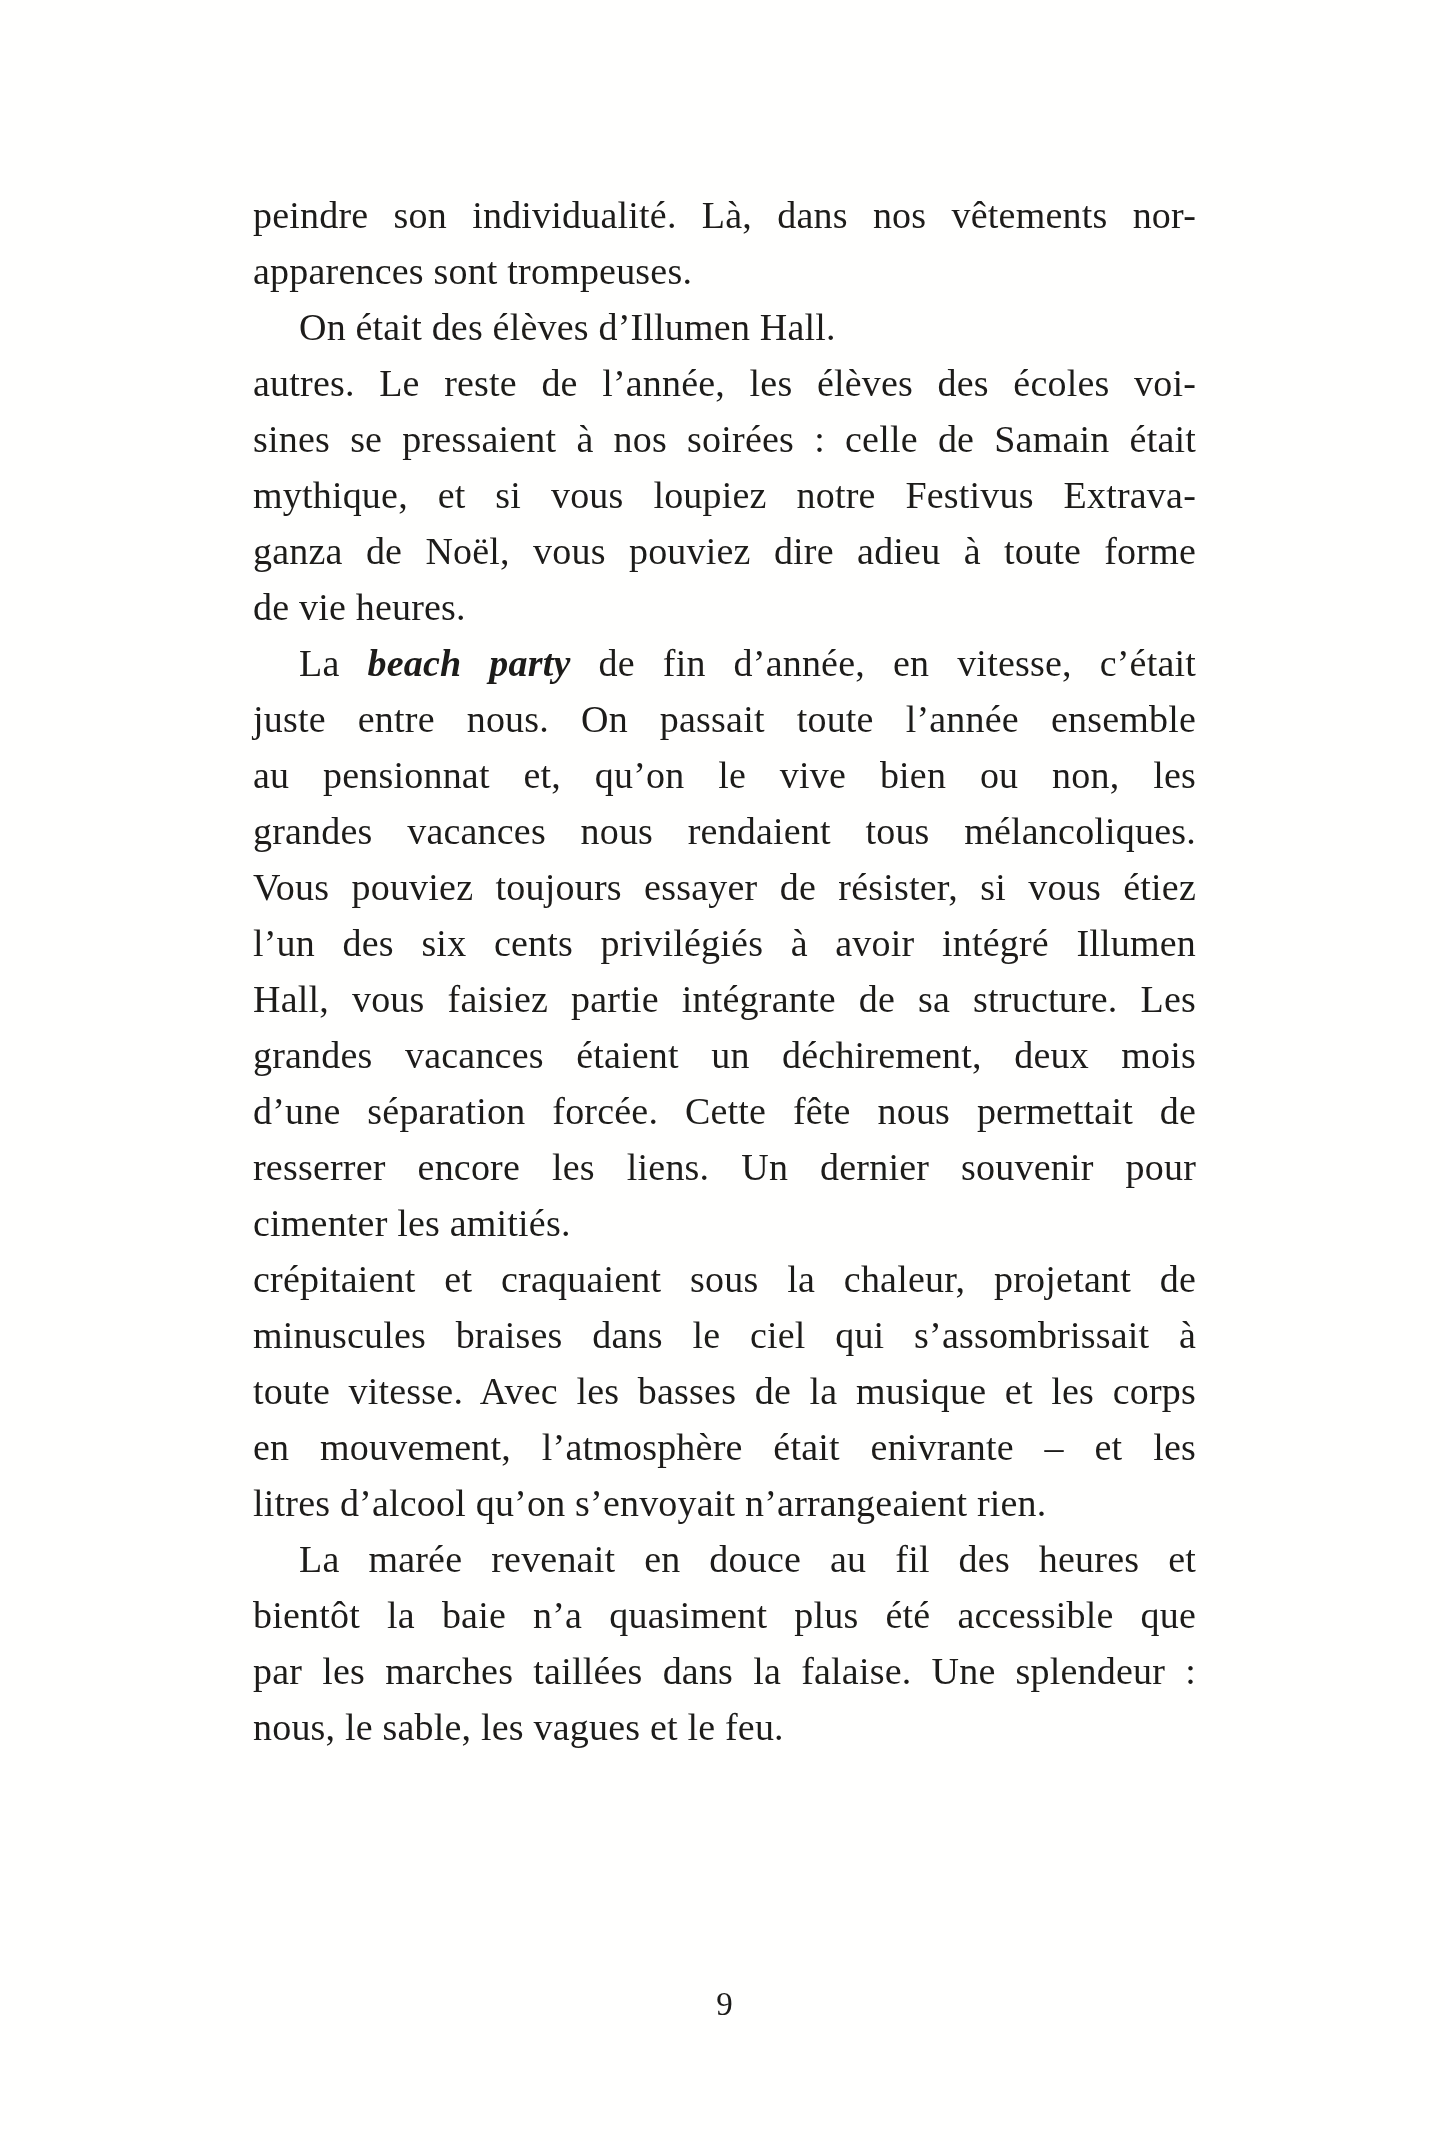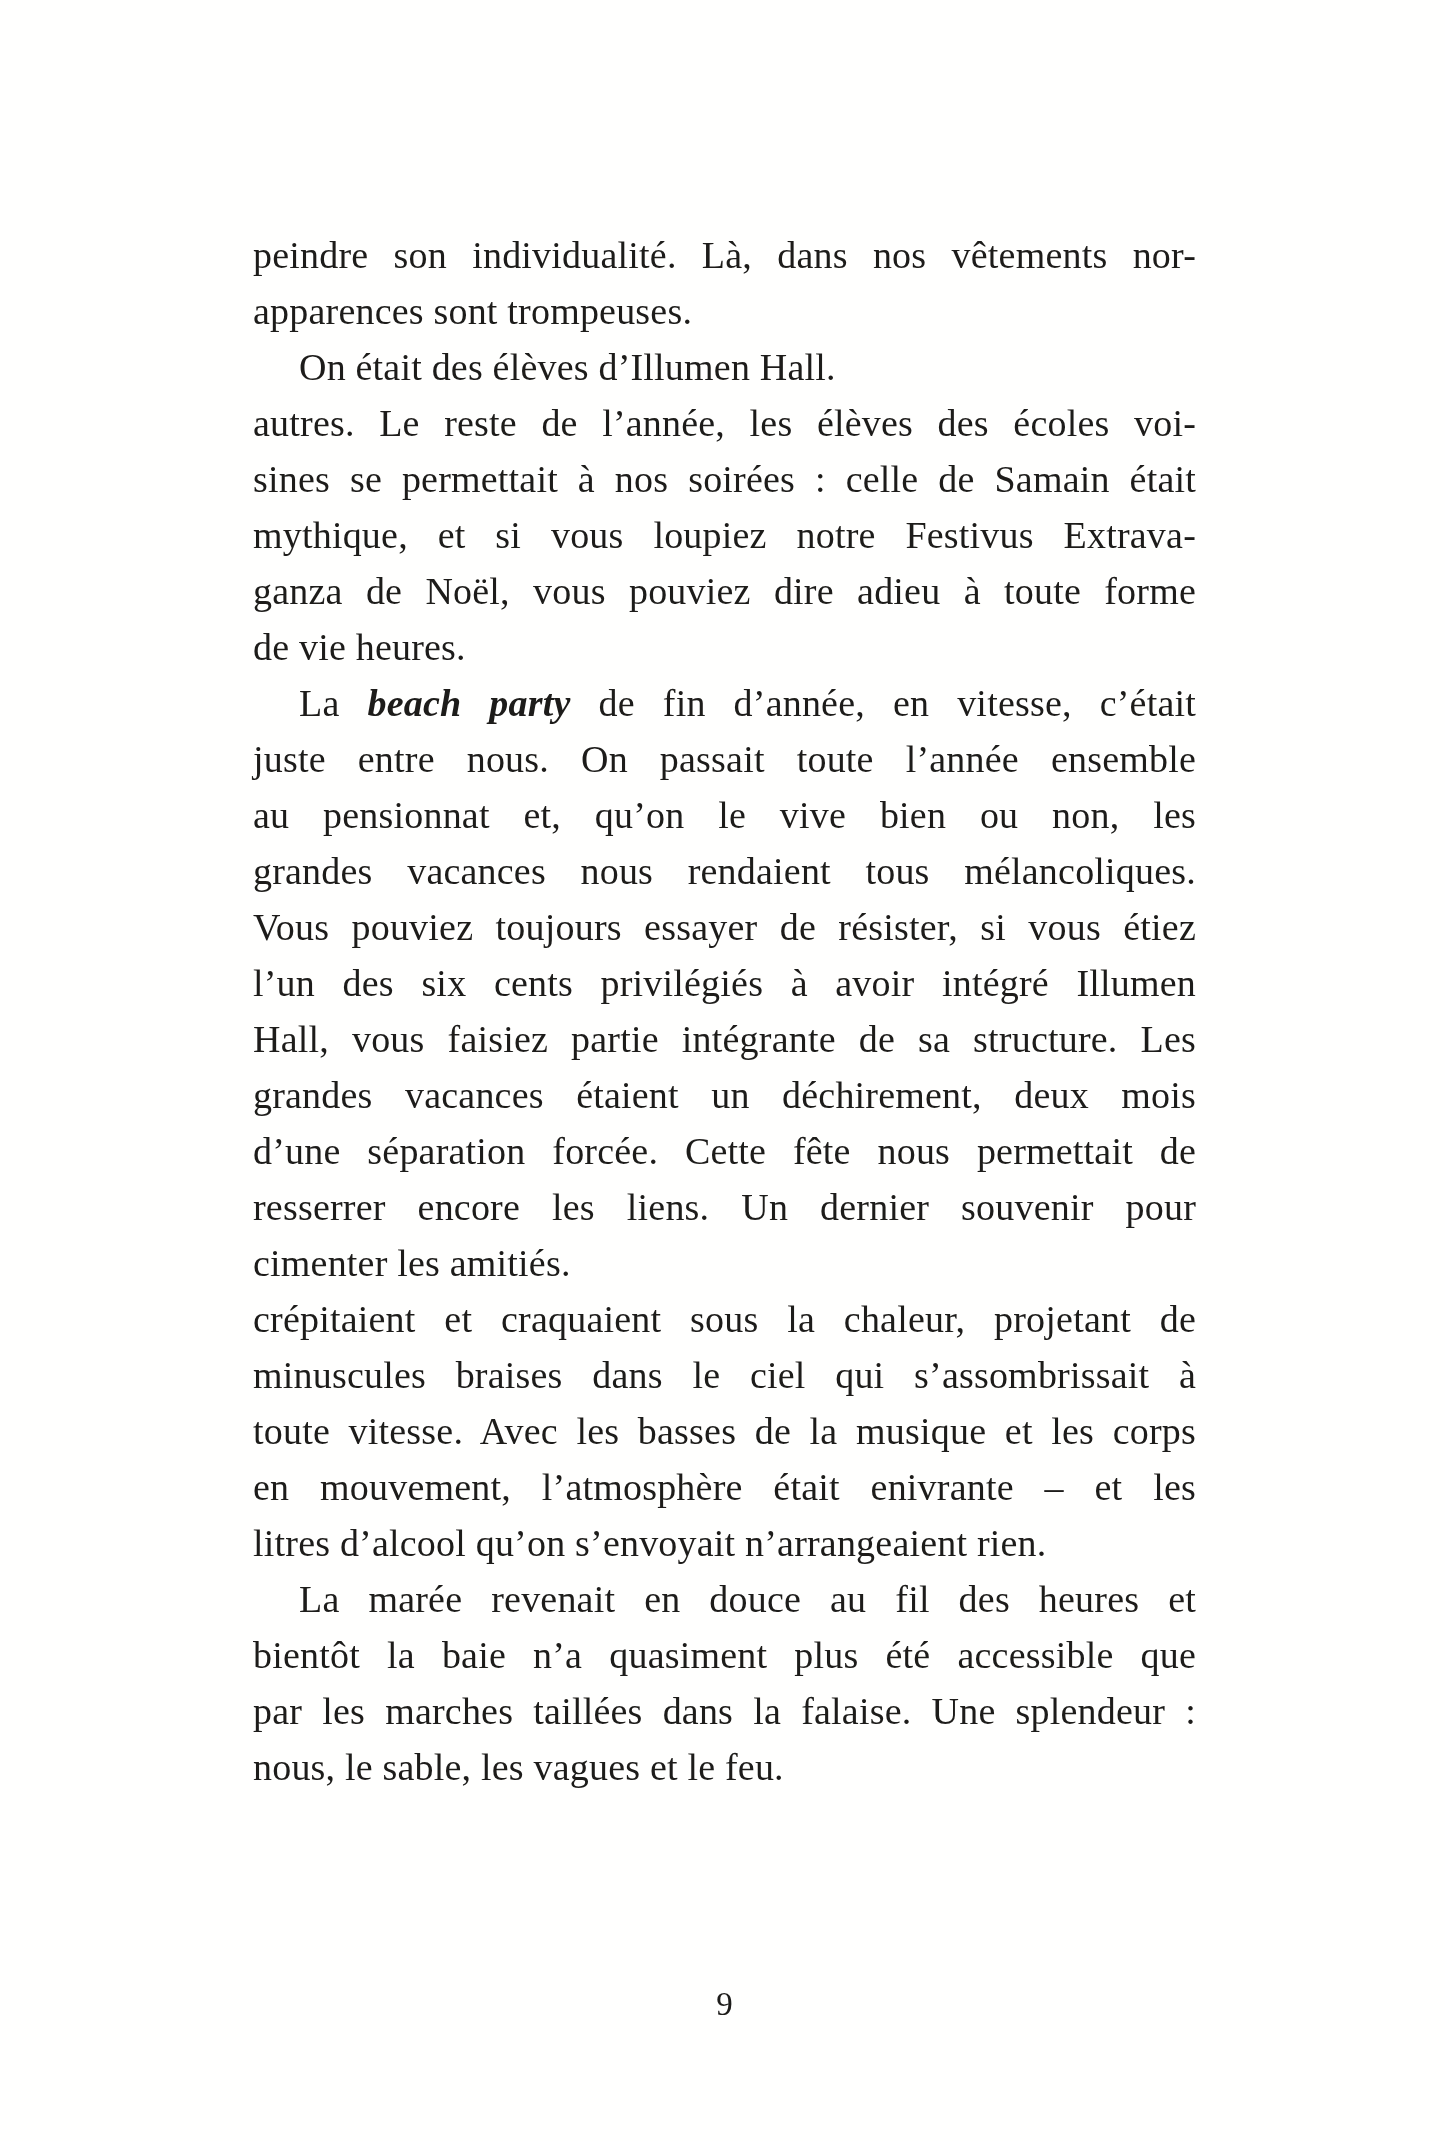--- a/index.html
+++ b/index.html
@@ -20,21 +20,20 @@
     height: 2141px;
     background: #fffffe;
     color: #1d1c1a;
     overflow: hidden;
   }
   .text-block {
     position: absolute;
     left: 253px;
     top: 187px;
     width: 943px;
-    margin-top: 40px;
   }
   .line {
     font-size: 38px;
     line-height: 56px;
     letter-spacing: 0.2px;
     color: #1d1c1a;
     text-align: justify;
     text-align-last: justify;
     text-justify: inter-word;
     white-space: normal;
@@ -64,21 +63,21 @@
 </style>
 </head>
 <body>
 
 <div class="page">
   <div class="text-block">
       <div class="line"><span>peindre son individualité. Là, dans nos vêtements nor-</span></div>
       <div class="line endline"><span>apparences sont trompeuses.</span></div>
       <div class="line indent endline"><span>On était des élèves d’Illumen Hall.</span></div>
       <div class="line"><span>autres. Le reste de l’année, les élèves des écoles voi-</span></div>
-      <div class="line"><span>sines se permettait à nos soirées : celle de Samain était</span></div>
+      <div class="line"><span>sines se pressaient à nos soirées : celle de Samain était</span></div>
       <div class="line"><span>mythique, et si vous loupiez notre Festivus Extrava-</span></div>
       <div class="line"><span>ganza de Noël, vous pouviez dire adieu à toute forme</span></div>
       <div class="line endline"><span>de vie heures.</span></div>
       <div class="line indent"><span>La </span><span class="it">beach party</span><span> de fin d’année, en vitesse, c’était</span></div>
       <div class="line"><span>juste entre nous. On passait toute l’année ensemble</span></div>
       <div class="line"><span>au pensionnat et, qu’on le vive bien ou non, les</span></div>
       <div class="line"><span>grandes vacances nous rendaient tous mélancoliques.</span></div>
       <div class="line"><span>Vous pouviez toujours essayer de résister, si vous étiez</span></div>
       <div class="line"><span>l’un des six cents privilégiés à avoir intégré Illumen</span></div>
       <div class="line"><span>Hall, vous faisiez partie intégrante de sa structure. Les</span></div>

